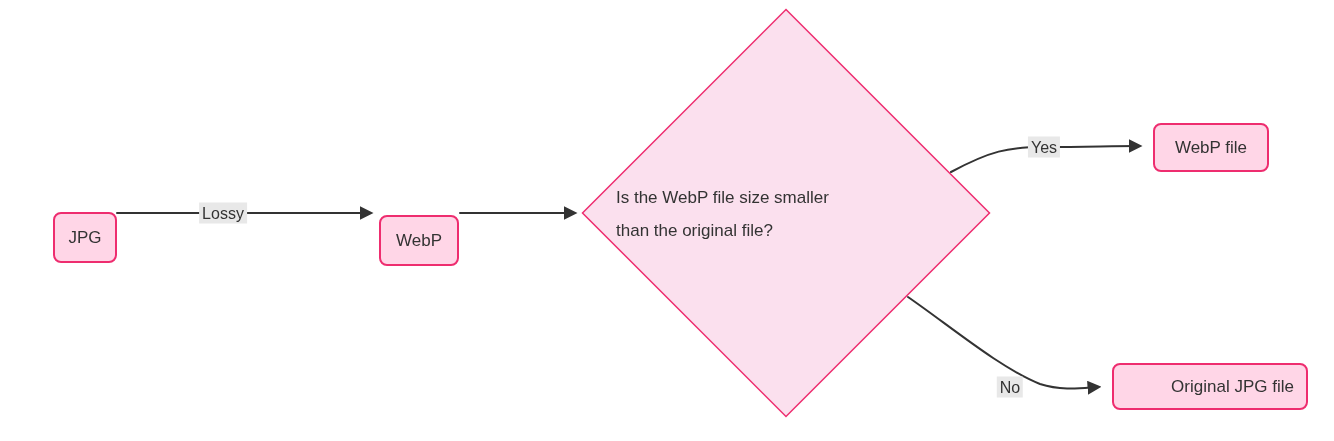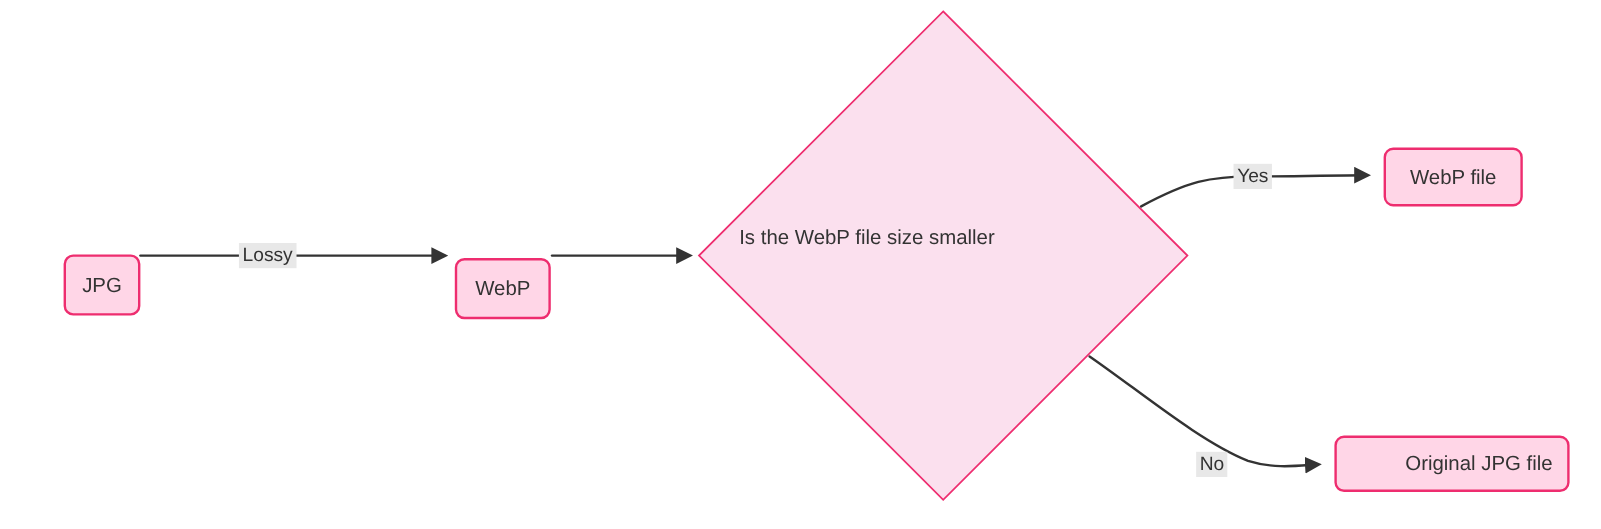--- a/index.html
+++ b/index.html
@@ -91,20 +91,21 @@
   <div class="node" style="left:53px; top:188px; width:64px; height:51px;margin-top:24px;">
     <span>JPG</span>
   </div>
 
   <div class="node" style="left:379px; top:188px; width:80px; height:51px;margin-top:27px;">
     <span>WebP</span>
   </div>
 
   <div class="decision-label">
     <span>Is the WebP file size smaller</span>
+    <span>than the original file?</span>
   </div>
 
   <div class="node" style="left:1153px; top:123px; width:116px; height:49px;">
     <span>WebP file</span>
   </div>
 
   <div class="node" style="left:1112px; top:363px; width:196px; height:47px;padding-left:45px;">
     <span>Original JPG file</span>
   </div>
 

